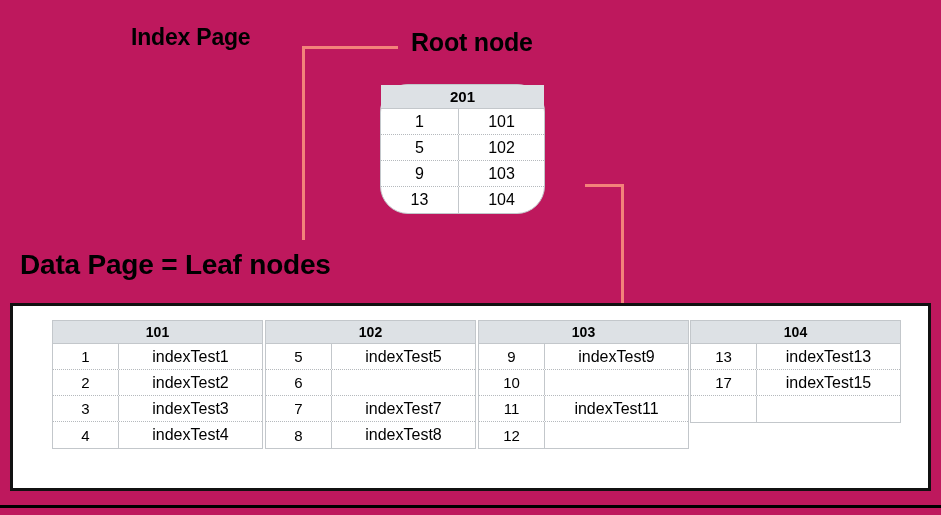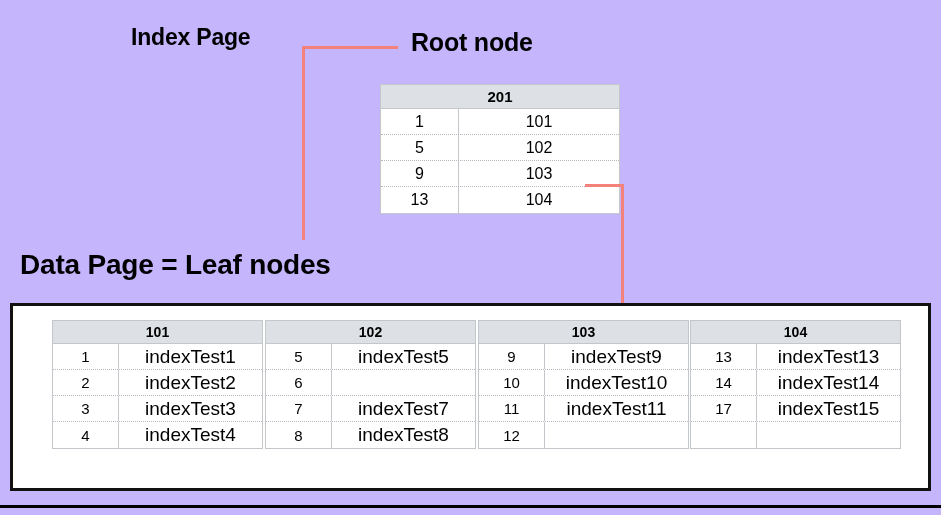--- a/index.html
+++ b/index.html
@@ -9,21 +9,21 @@
     background: #ffffff;
   }
   body {
     font-family: "Liberation Sans", sans-serif;
     -webkit-font-smoothing: antialiased;
   }
   #canvas {
     position: relative;
     width: 941px;
     height: 515px;
-    background: #c4b5fd;
+    background: #be185d;
     overflow: hidden;
     text-decoration: underline;
   }
 
   
   .big-label {
     position: absolute;
     font-weight: bold;
     color: #000000;
     white-space: nowrap;
@@ -129,21 +129,22 @@
     display: flex;
     align-items: center;
     justify-content: center;
     flex: 1;
   }
 
   
   #root-table {
     left: 380px;
     top: 84px;
-    width: 240px;
+    width: 165px;
+    border-radius: 28px;
   }
   #root-table .node-header {
     height: 24px;
     line-height: 24px;
     font-size: 15px;
   }
   #root-table .node-row {
     height: 26px;
   }
   #root-table .cell-key {
@@ -177,21 +178,21 @@
     font-size: 14px;
   }
   .leaf-table .node-row {
     height: 26px;
   }
   .leaf-table .cell-key {
     width: 66px;
     font-size: 15px;
   }
   .leaf-table .cell-val {
-    font-size: 19px;
+    font-size: 16px;
   }
   .leaf-0 { left: 52px; }
   .leaf-1 { left: 265px; }
   .leaf-2 { left: 478px; }
   .leaf-3 { left: 690px; }
 
   
   #bottom-rule {
     position: absolute;
     left: 0;
@@ -287,43 +288,38 @@
       </div>
       <div class="node-table leaf-table leaf-2">
         <div class="node-header">103</div>
         <div class="node-body">
           <div class="node-row">
             <div class="cell-key">9</div>
             <div class="cell-val">indexTest9</div>
           </div>
           <div class="node-row">
             <div class="cell-key">10</div>
-            <div class="cell-val">indexTest10</div>
           </div>
           <div class="node-row">
             <div class="cell-key">11</div>
             <div class="cell-val">indexTest11</div>
           </div>
           <div class="node-row">
             <div class="cell-key">12</div>
           </div>
         </div>
       </div>
       <div class="node-table leaf-table leaf-3">
         <div class="node-header">104</div>
         <div class="node-body">
           <div class="node-row">
             <div class="cell-key">13</div>
             <div class="cell-val">indexTest13</div>
           </div>
           <div class="node-row">
-            <div class="cell-key">14</div>
-            <div class="cell-val">indexTest14</div>
-          </div>
-          <div class="node-row">
             <div class="cell-key">17</div>
             <div class="cell-val">indexTest15</div>
           </div>
           <div class="node-row">
             <div class="cell-key"></div>
             <div class="cell-val"></div>
           </div>
         </div>
       </div>
     </div>

